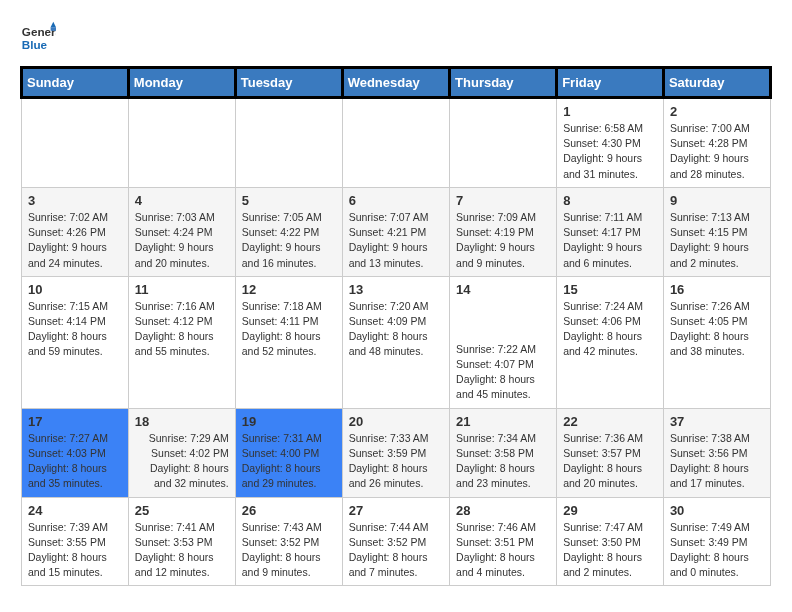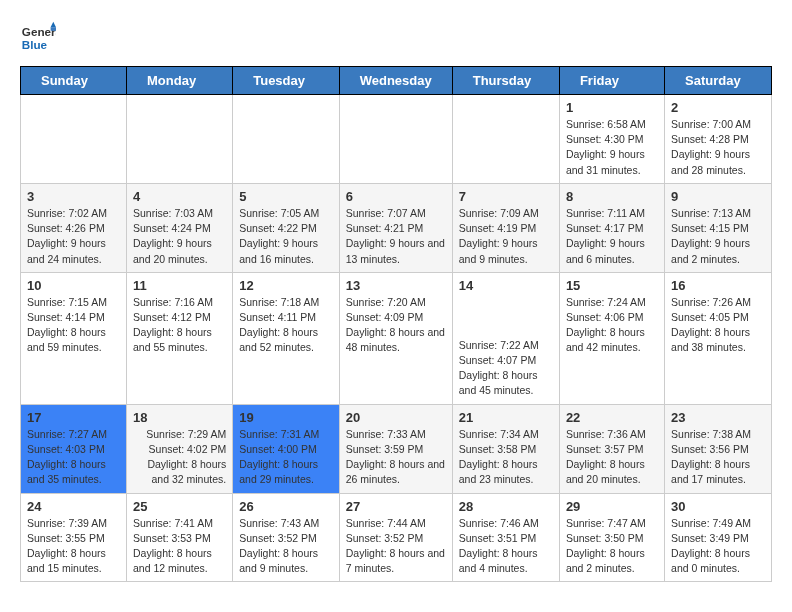--- a/index.html
+++ b/index.html
@@ -39,24 +39,24 @@
       font-weight: bold;
     }
     .calendar {
       width: 100%;
       border-collapse: collapse;
     }
     .calendar th {
       background: #3a7abf;
       color: white;
       text-align: left;
-      padding: 6px 20px;
+      padding: 6px 4px;
       font-size: 13px;
       font-weight: bold;
-      border: 1px solid #000000;
+      border: 3px solid #000000;
     }
     .calendar td {
       vertical-align: top;
       border: 1px solid #ccc;
       padding: 5px 6px;
       width: 108px;
       min-height: 90px;
       font-size: 11px;
       color: #333;
       background: #fff;
@@ -251,21 +251,21 @@
 Sunset: 3:58 PM
 Daylight: 8 hours and 23 minutes.</div>
         </td>
         <td style="background: rgb(245, 245, 245);">
           <span class="day-number">22</span>
           <div class="day-info" style="white-space: pre-line;">Sunrise: 7:36 AM
 Sunset: 3:57 PM
 Daylight: 8 hours and 20 minutes.</div>
         </td>
         <td style="background: rgb(245, 245, 245);">
-          <span class="day-number">23</span>
+          <span class="day-number">37</span>
           <div class="day-info" style="white-space: pre-line;">Sunrise: 7:38 AM
 Sunset: 3:56 PM
 Daylight: 8 hours and 17 minutes.</div>
         </td>
       </tr>
       <tr>
         <td>
           <span class="day-number">24</span>
           <div class="day-info" style="white-space: pre-line;">Sunrise: 7:39 AM
 Sunset: 3:55 PM

